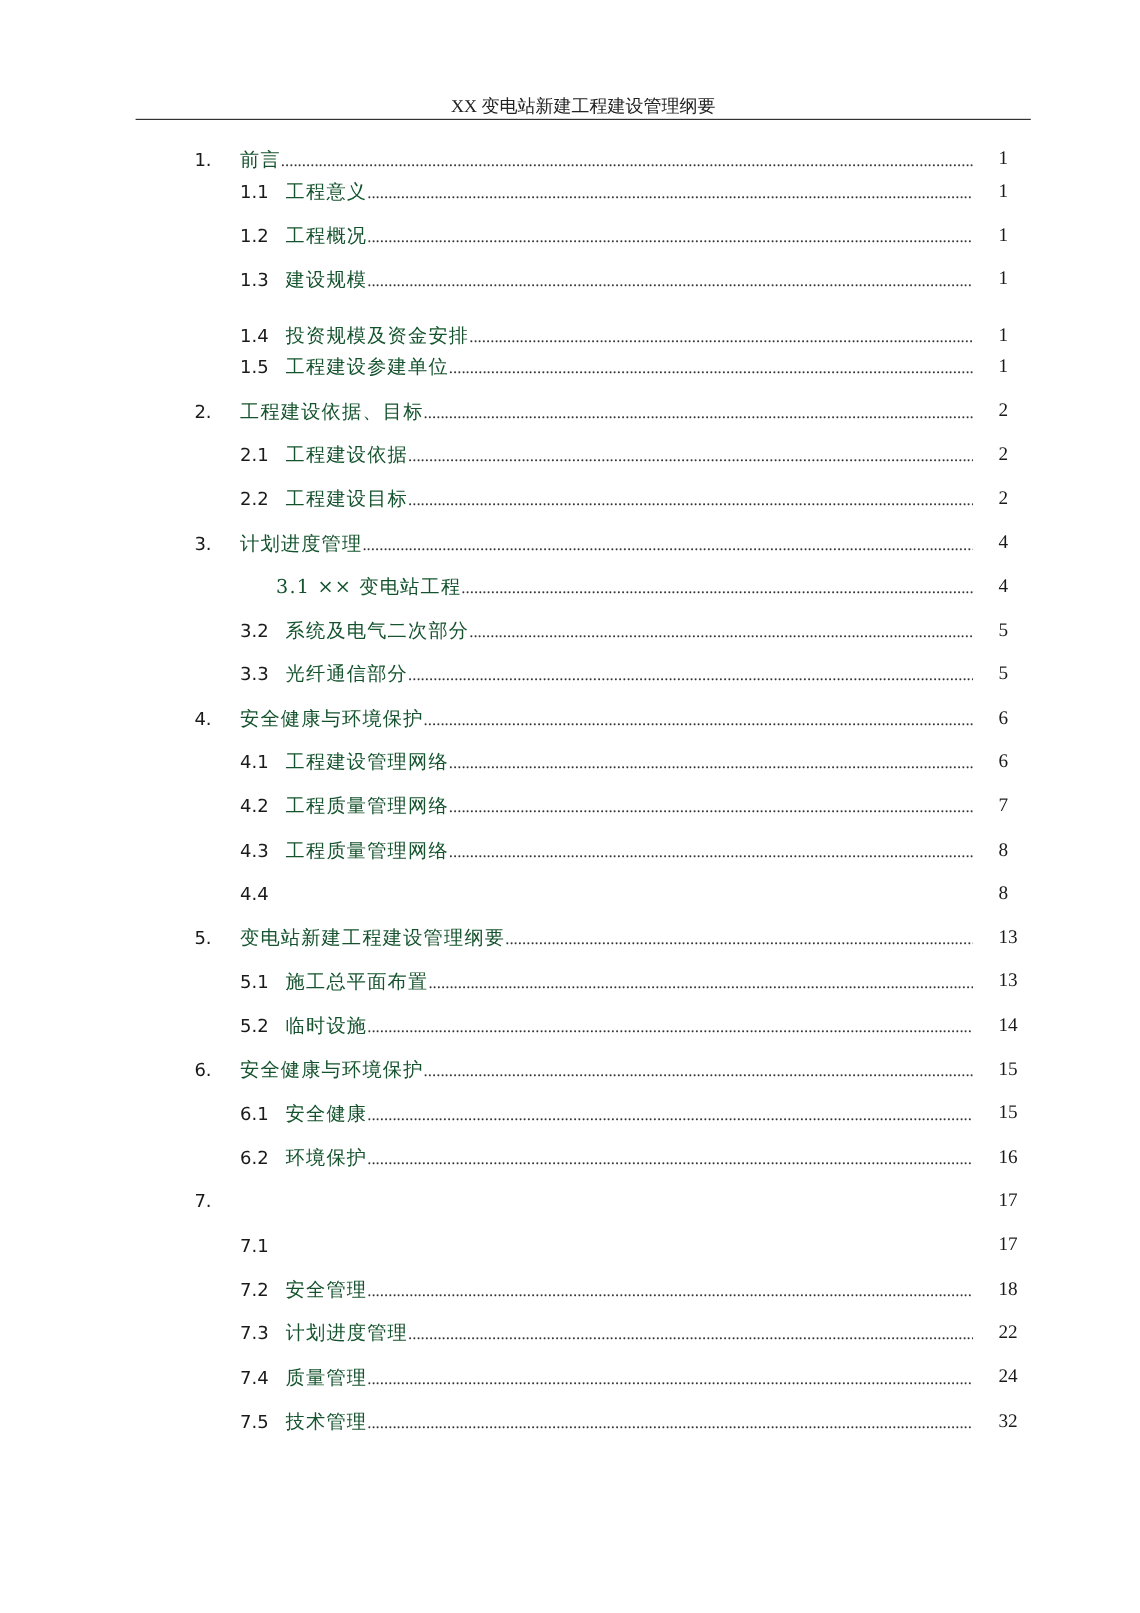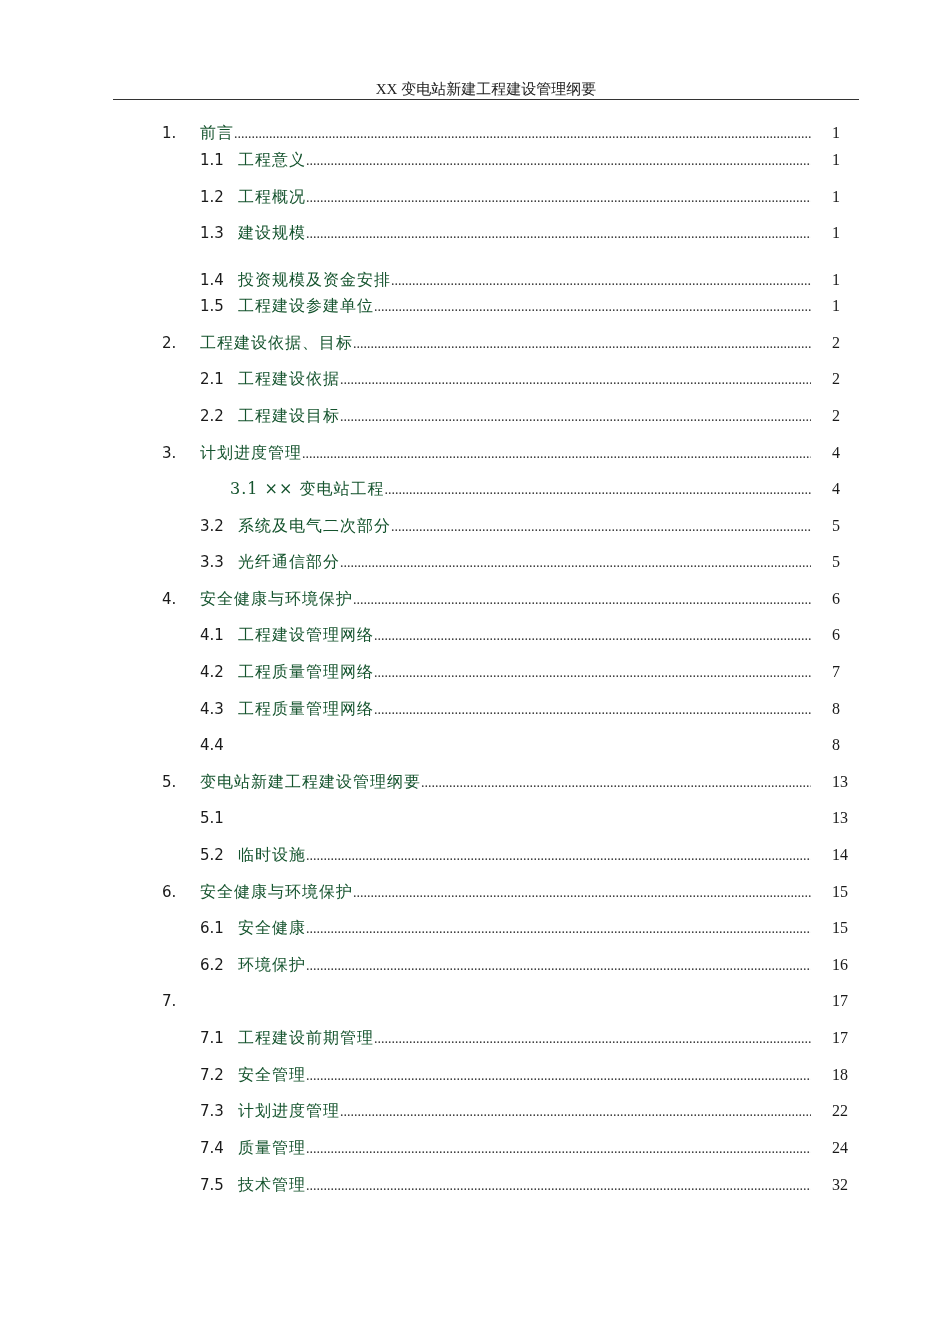--- a/index.html
+++ b/index.html
@@ -259,20 +259,24 @@
     <div class="toc-row lvl1" style="top:770px">
       <span class="toc-num">5.</span>
       <span class="toc-title-wrap">
           <span class="toc-title">变电站新建工程建设管理纲要</span>
           <span class="toc-leader"></span>
         </span>
       <span class="toc-page">13</span>
     </div>
     <div class="toc-row lvl2" style="top:806px">
       <span class="toc-num">5.1</span>
+      <span class="toc-title-wrap">
+          <span class="toc-title">施工总平面布置</span>
+          <span class="toc-leader"></span>
+        </span>
       <span class="toc-page">13</span>
     </div>
     <div class="toc-row lvl2" style="top:843px">
       <span class="toc-num">5.2</span>
       <span class="toc-title-wrap">
           <span class="toc-title">临时设施</span>
           <span class="toc-leader"></span>
         </span>
       <span class="toc-page">14</span>
     </div>
@@ -299,24 +303,20 @@
           <span class="toc-leader"></span>
         </span>
       <span class="toc-page">16</span>
     </div>
     <div class="toc-row lvl1" style="top:989px">
       <span class="toc-num">7.</span>
       <span class="toc-page">17</span>
     </div>
     <div class="toc-row lvl2" style="top:1026px">
       <span class="toc-num">7.1</span>
-      <span class="toc-title-wrap">
-          <span class="toc-title">工程建设前期管理</span>
-          <span class="toc-leader"></span>
-        </span>
       <span class="toc-page">17</span>
     </div>
     <div class="toc-row lvl2" style="top:1063px">
       <span class="toc-num">7.2</span>
       <span class="toc-title-wrap">
           <span class="toc-title">安全管理</span>
           <span class="toc-leader"></span>
         </span>
       <span class="toc-page">18</span>
     </div>

